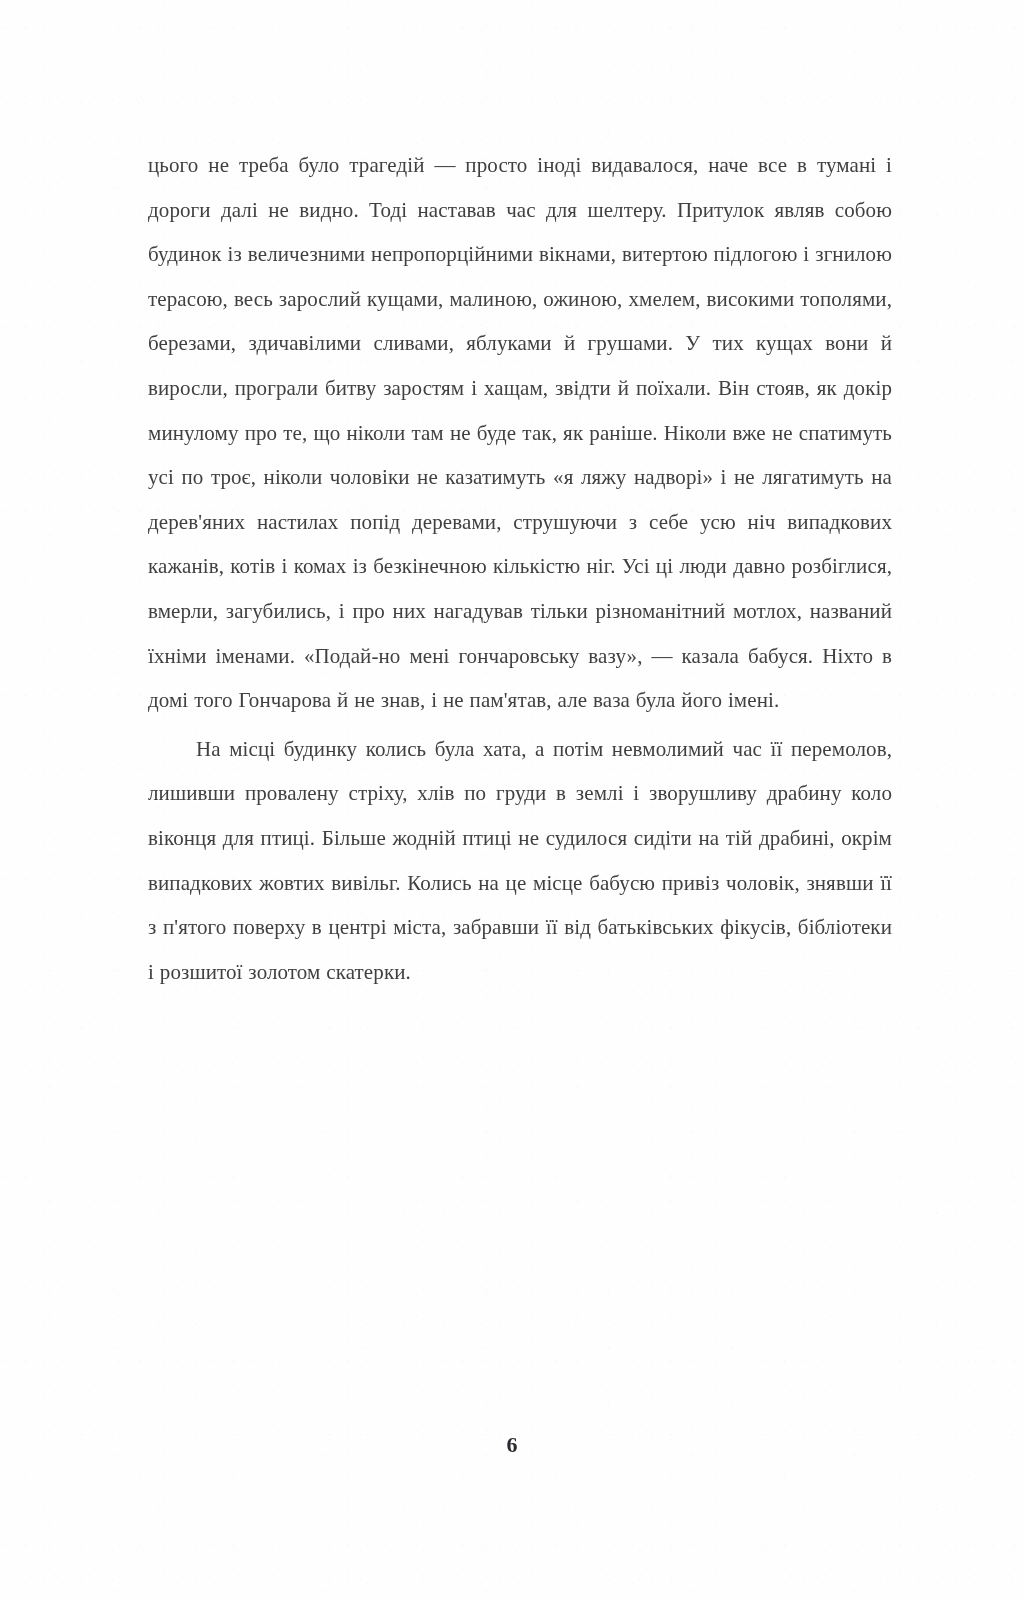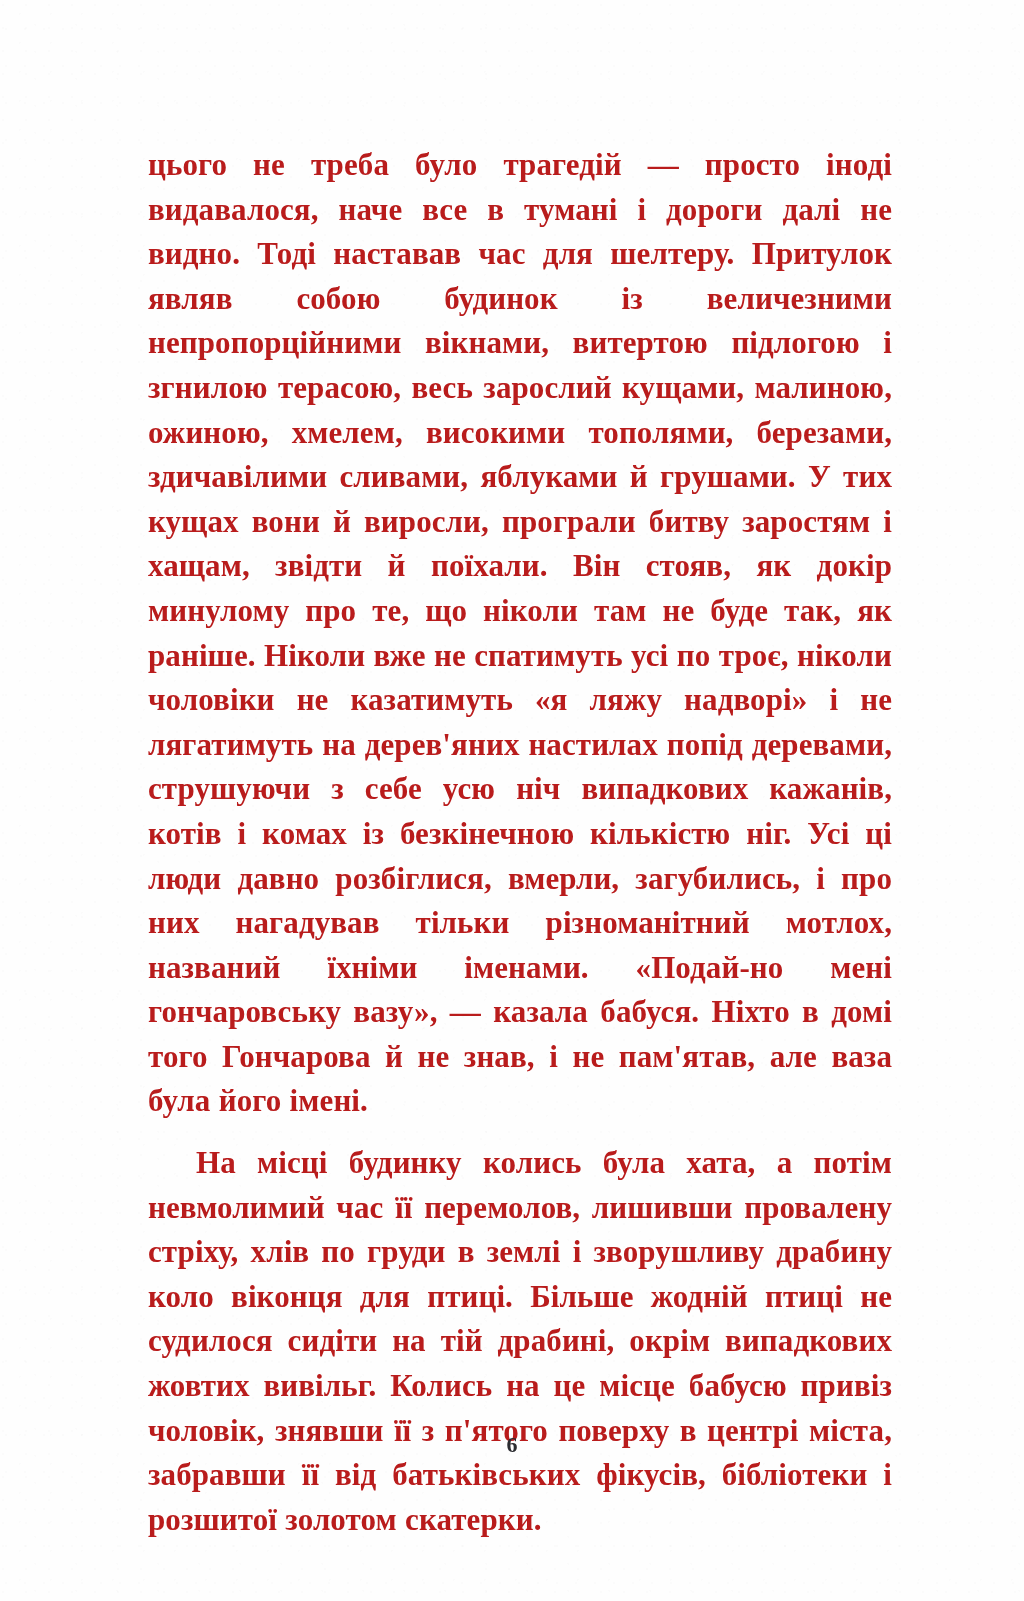--- a/index.html
+++ b/index.html
@@ -36,34 +36,34 @@
     position: absolute;
     left: 148px;
     top: 143px;
     width: 744px;
   }
 
   .para {
     margin: 0;
     text-align: justify;
     text-align-last: left;
-    font-size: 31px;
+    font-size: 21px;
     line-height: 44.6px;
     letter-spacing: 0.1px;
-    color: #b91c1c;
-    font-weight: 700;
+    color: #404040;
+    font-weight: 400;
     word-spacing: 0.5px;
   }
 
   .para.indented {
     text-indent: 48px;
   }
 
   .para + .para {
-    margin-top: 17px;
+    margin-top: 4px;
   }
 
   .folio {
     position: absolute;
     left: 0;
     right: 0;
     top: 1432px;
     text-align: center;
     font-size: 22px;
     font-weight: 700;

